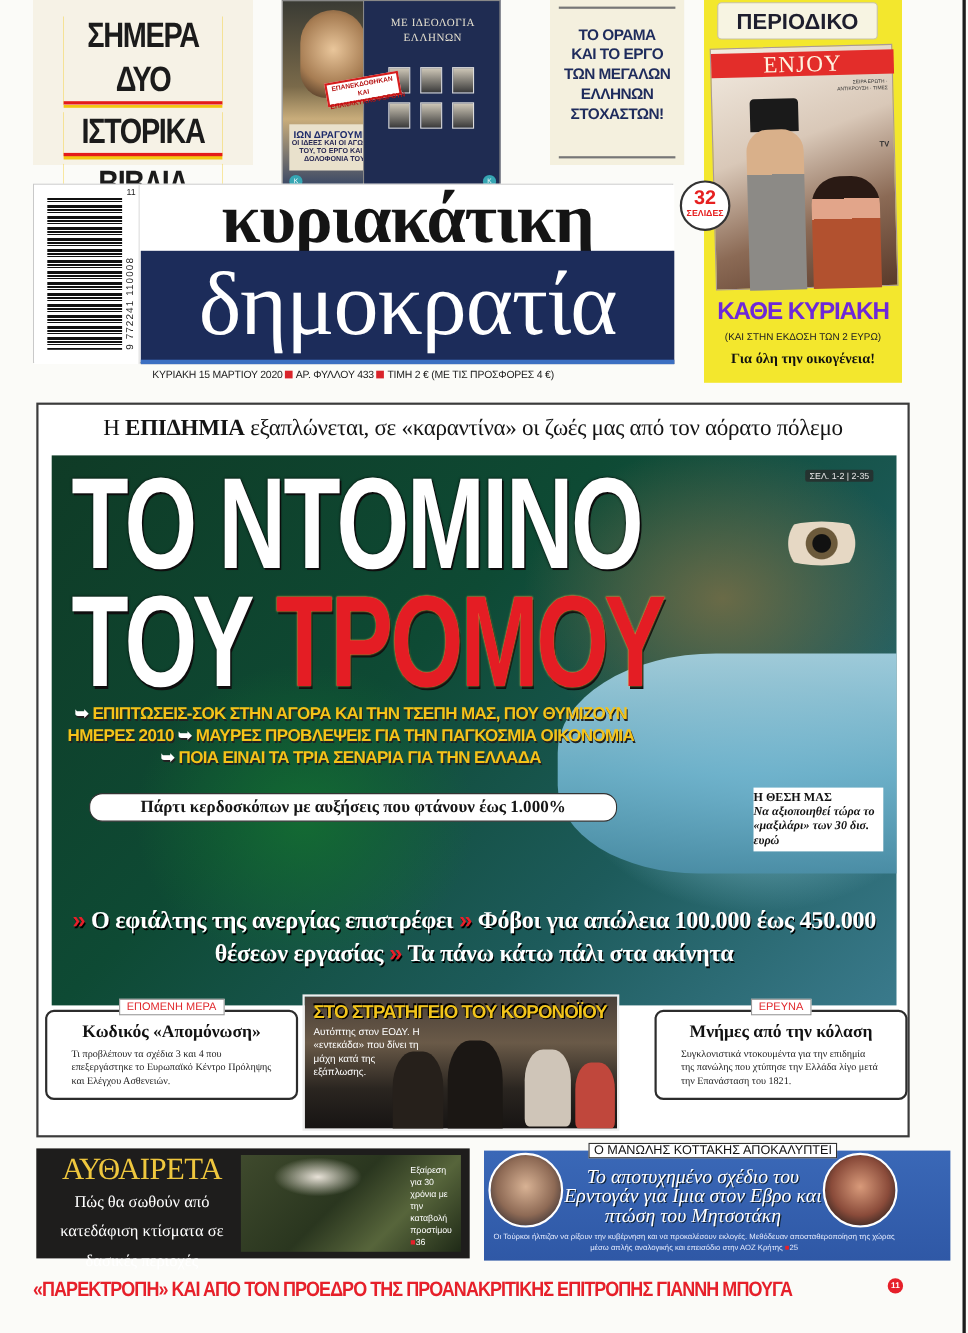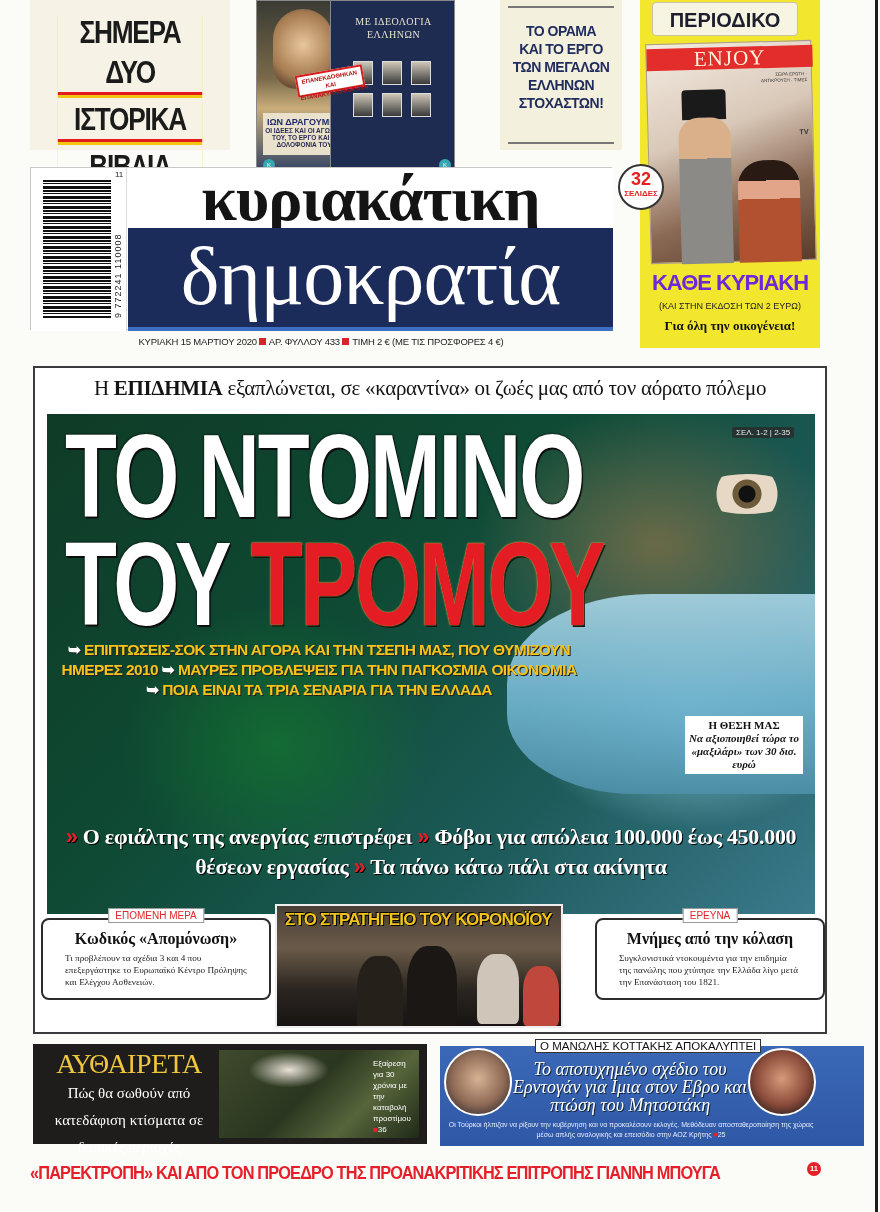--- a/index.html
+++ b/index.html
@@ -58,21 +58,21 @@
       radial-gradient(ellipse 220px 200px at 230px 330px, rgba(20,110,50,.9), transparent 70%),
       linear-gradient(135deg, #0f3b26 0%, #0e4a34 40%, #1d5b5b 70%, #3a7a8c 100%); }
   .hero-eye { left: 650px; top: 60px; width: 100px; height: 40px; border-radius: 50%; background: radial-gradient(circle, #111 0 8px, #6c5a3b 9px 14px, #e6d8c4 15px 30px, rgba(0,0,0,0) 31px); }
   .mask { left: 460px; top: 180px; width: 320px; height: 200px; border-radius: 45% 0 0 40%; background: linear-gradient(180deg, #a7d3e4 0%, #6fb3cd 55%, #4c8fa8 100%); opacity: .92; }
   .page-ref { left: 685px; top: 13px; background: rgba(40,40,40,.75); color: #e8e8e8; font-size: 8px; padding: 1px 4px; border-radius: 2px; }
   .big-head { left: 18px; top: 8px; font-family: "Liberation Sans", sans-serif; font-weight: bold; color: #fff; font-size: 118px; line-height: 108px; letter-spacing: -3px; transform: scaleX(.72); transform-origin: left top; white-space: nowrap; text-shadow: 0 0 3px #000, 2px 2px 0 #111; }
   .big-head .red { color: #e41d24; text-shadow: 0 0 2px #f3d34a, 2px 2px 0 #111; }
   .bullets { left: 12px; top: 226px; width: 520px; text-align: center; color: #f5c319; font-weight: bold; font-size: 15.5px; line-height: 20px; letter-spacing: -.6px; text-shadow: 1px 1px 0 #222; }
   .arrow { color: #fff; }
   .pill { left: 34px; top: 307px; width: 480px; height: 26px; background: #fff; border: 1px solid #333; border-radius: 12px; text-align: center; font-family: "Liberation Serif", serif; font-weight: bold; font-size: 15.5px; line-height: 24px; color: #151515; }
-  .opinion { left: 638px; top: 302px; width: 118px; height: 58px; background: #fff; text-align: center; font-family: "Liberation Serif", serif; font-size: 11px; line-height: 13px; color: #111; padding-top: 3px; }
+  .opinion { left: 638px; top: 302px; width: 118px; height: 58px; background: #fff; font-family: "Liberation Serif", serif; font-size: 11px; line-height: 13px; color: #111; padding-top: 3px; }
   .opinion .h { font-weight: bold; display: block; font-style: normal; }
   .opinion i { font-weight: bold; }
   .subheads { left: 0; top: 408px; width: 768px; text-align: center; color: #fff; font-family: "Liberation Serif", serif; font-weight: bold; font-size: 22px; line-height: 30px; text-shadow: 1px 1px 0 #000; letter-spacing: -.3px; }
   .chev { color: #e8202a; font-family: "Liberation Sans", sans-serif; }
 
   .side-box { width: 230px; height: 82px; background: #fff; border: 2px solid #2c2c2c; border-radius: 8px; padding: 8px 22px 4px; }
   .side-box .lbl { position: absolute; top: -12px; left: 50%; transform: translateX(-50%); background: #fff; border: 1px solid #999; color: #e0262a; font-size: 10px; padding: 1px 6px; white-space: nowrap; }
   .side-box .ttl { text-align: center; font-family: "Liberation Serif", serif; font-weight: bold; font-size: 16px; color: #111; margin-top: 2px; }
   .side-box .txt { font-family: "Liberation Serif", serif; font-size: 9.2px; line-height: 12px; color: #222; margin-top: 4px; }
   .photo-box { left: 240px; top: 536px; width: 288px; height: 124px; border: 2px solid #eee; overflow: hidden;
@@ -198,20 +198,21 @@
       <div>ΤΟ ΝΤΟΜΙΝΟ</div>
       <div><span>ΤΟΥ </span><span class="red">ΤΡΟΜΟΥ</span></div>
     </div>
 
     <div class="abs bullets">
       <span class="arrow">➥ </span><span>ΕΠΙΠΤΩΣΕΙΣ-ΣΟΚ ΣΤΗΝ ΑΓΟΡΑ ΚΑΙ ΤΗΝ ΤΣΕΠΗ ΜΑΣ, ΠΟΥ ΘΥΜΙΖΟΥΝ ΗΜΕΡΕΣ 2010</span>
       <span class="arrow"> ➥ </span><span>ΜΑΥΡΕΣ ΠΡΟΒΛΕΨΕΙΣ ΓΙΑ ΤΗΝ ΠΑΓΚΟΣΜΙΑ ΟΙΚΟΝΟΜΙΑ</span>
       <span class="arrow"> ➥ </span><span>ΠΟΙΑ ΕΙΝΑΙ ΤΑ ΤΡΙΑ ΣΕΝΑΡΙΑ ΓΙΑ ΤΗΝ ΕΛΛΑΔΑ</span>
     </div>
 
+    <div class="abs pill">Πάρτι κερδοσκόπων με αυξήσεις που φτάνουν έως 1.000%</div>
 
     <div class="abs opinion">
       <span class="h">Η ΘΕΣΗ ΜΑΣ</span>
       <i>Να αξιοποιηθεί τώρα το «μαξιλάρι» των 30 δισ. ευρώ</i>
     </div>
 
     <div class="abs subheads">
       <span class="chev">»</span>
       <span>Ο εφιάλτης της ανεργίας επιστρέφει</span>
       <span class="chev"> »</span>
@@ -226,20 +227,21 @@
     <div class="ttl">Κωδικός «Απομόνωση»</div>
     <div class="txt">Τι προβλέπουν τα σχέδια 3 και 4 που επεξεργάστηκε το Ευρωπαϊκό Κέντρο Πρόληψης και Ελέγχου Ασθενειών.</div>
   </div>
 
   <div class="abs photo-box">
     <div class="person" style="left:80px;top:50px;width:46px;height:80px;background:#26201b"></div>
     <div class="person" style="left:130px;top:40px;width:50px;height:90px;background:#1b1714"></div>
     <div class="person" style="left:200px;top:48px;width:42px;height:70px;background:#cfc5b8"></div>
     <div class="person" style="left:246px;top:60px;width:36px;height:60px;background:#c0473c"></div>
     <div class="abs photo-title">ΣΤΟ ΣΤΡΑΤΗΓΕΙΟ ΤΟΥ ΚΟΡΟΝΟΪΟΥ</div>
+    <div class="abs photo-cap">Αυτόπτης στον ΕΟΔΥ. Η «εντεκάδα» που δίνει τη μάχη κατά της εξάπλωσης.</div>
   </div>
 
   <div class="abs side-box" style="left:560px;top:550px">
     <span class="lbl">ΕΡΕΥΝΑ</span>
     <div class="ttl">Μνήμες από την κόλαση</div>
     <div class="txt">Συγκλονιστικά ντοκουμέντα για την επιδημία της πανώλης που χτύπησε την Ελλάδα λίγο μετά την Επανάσταση του 1821.</div>
   </div>
 </div>
 
 <div class="abs auth">

